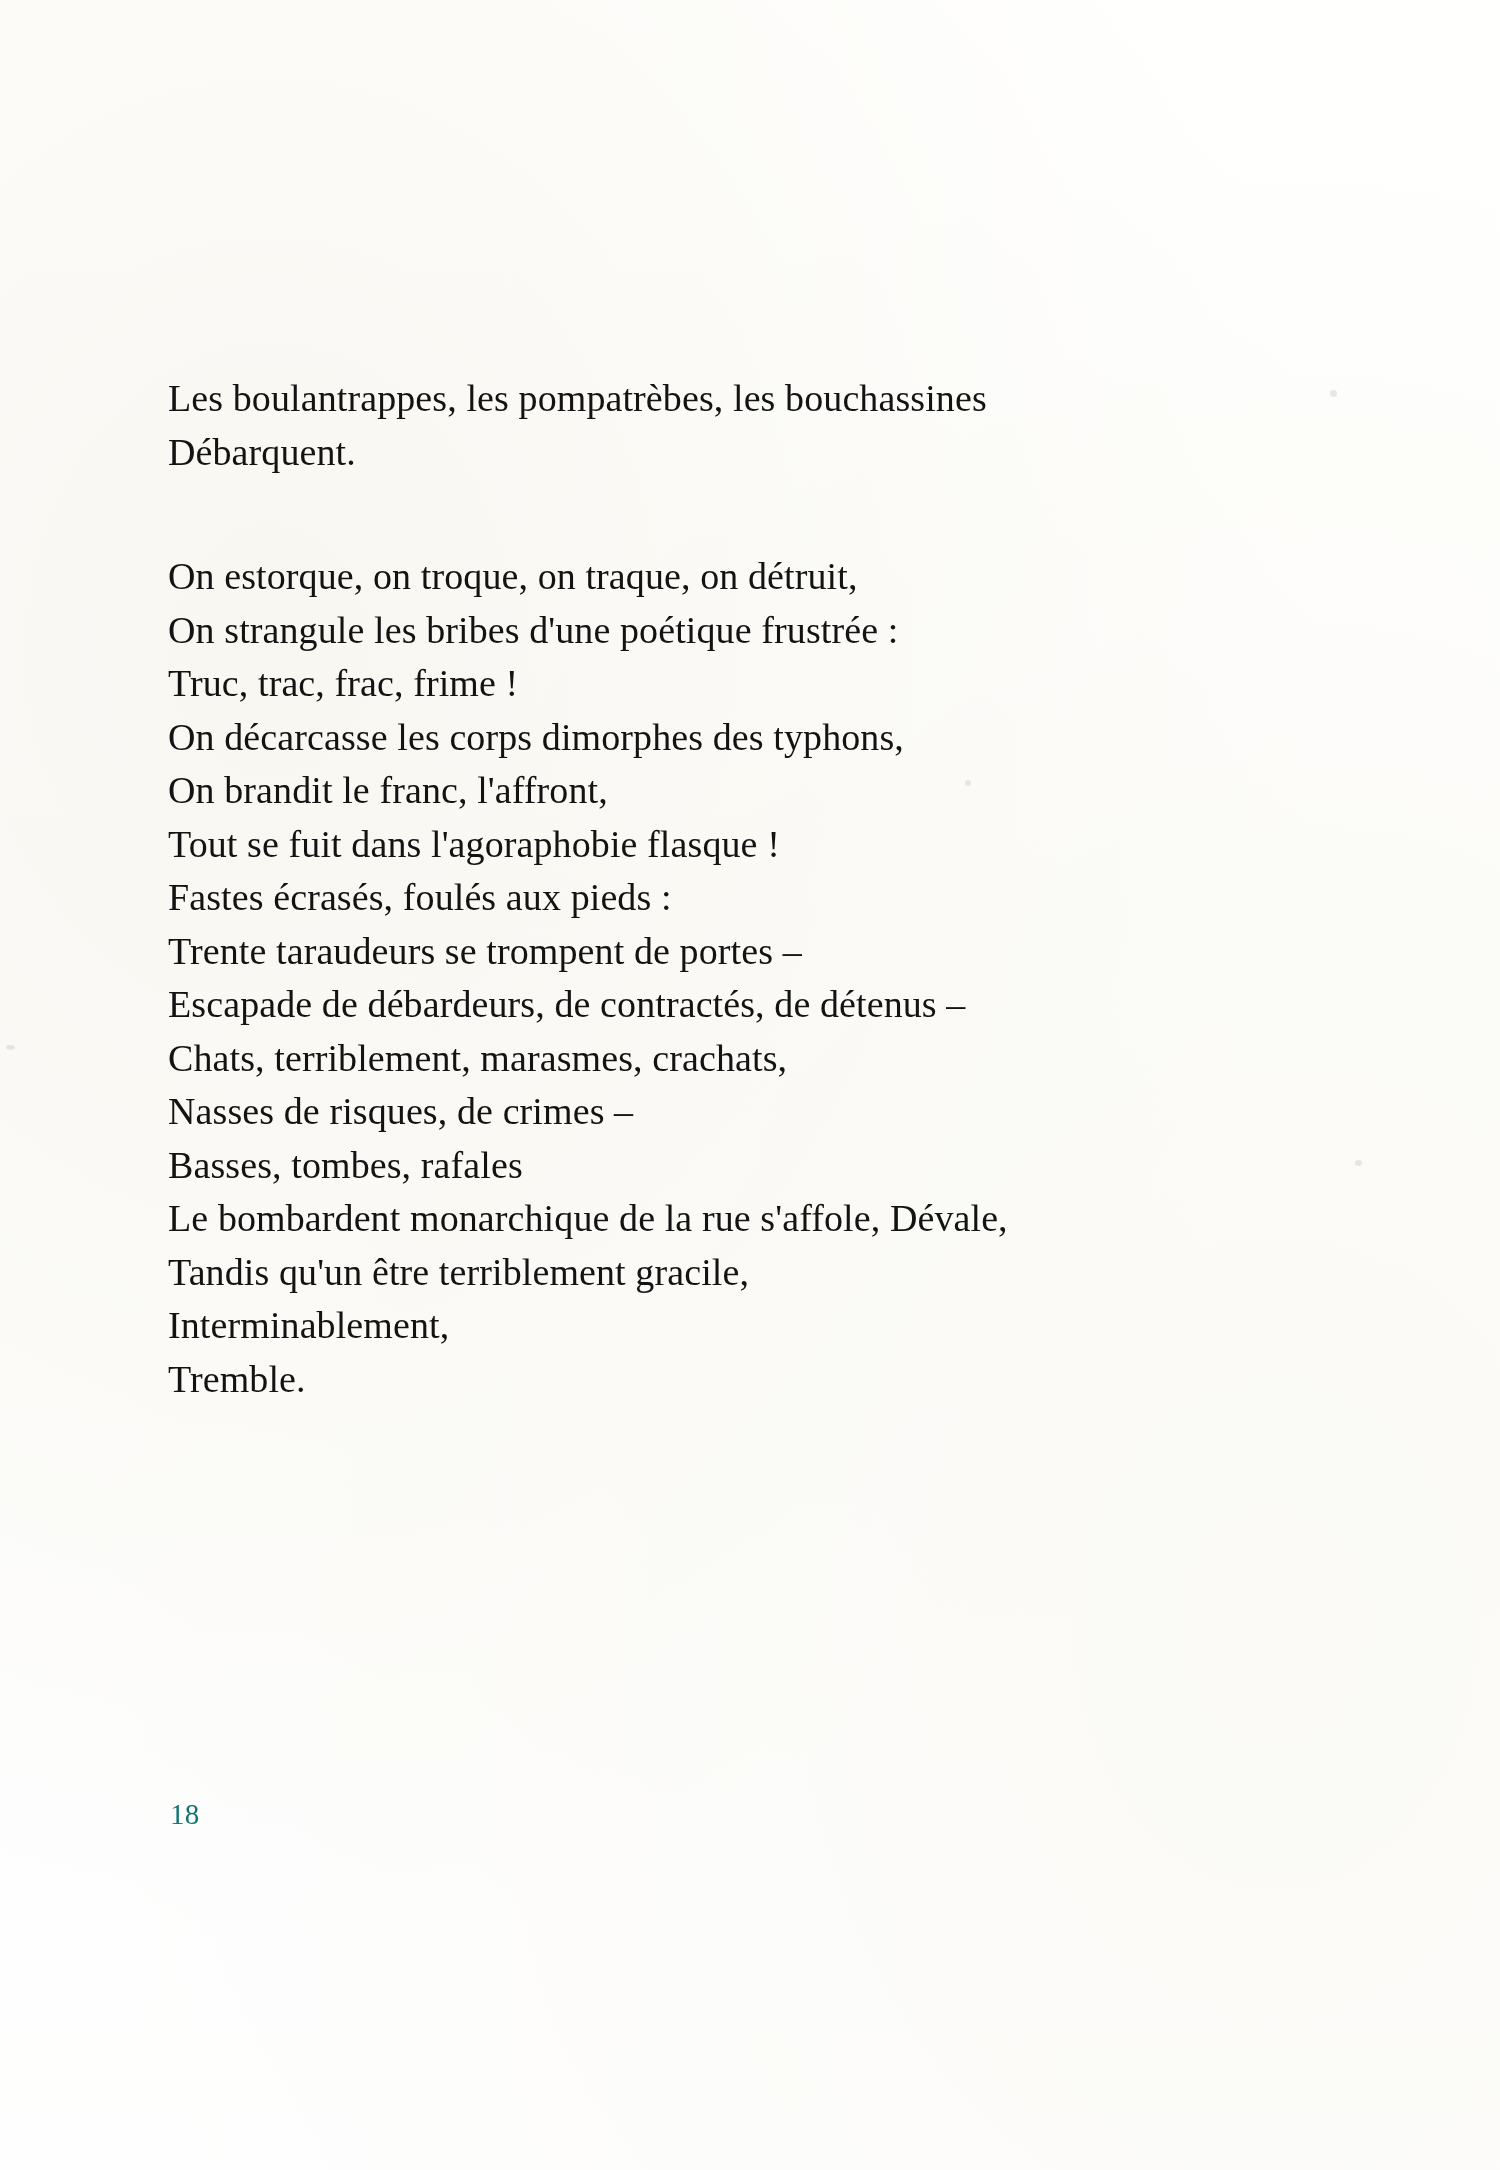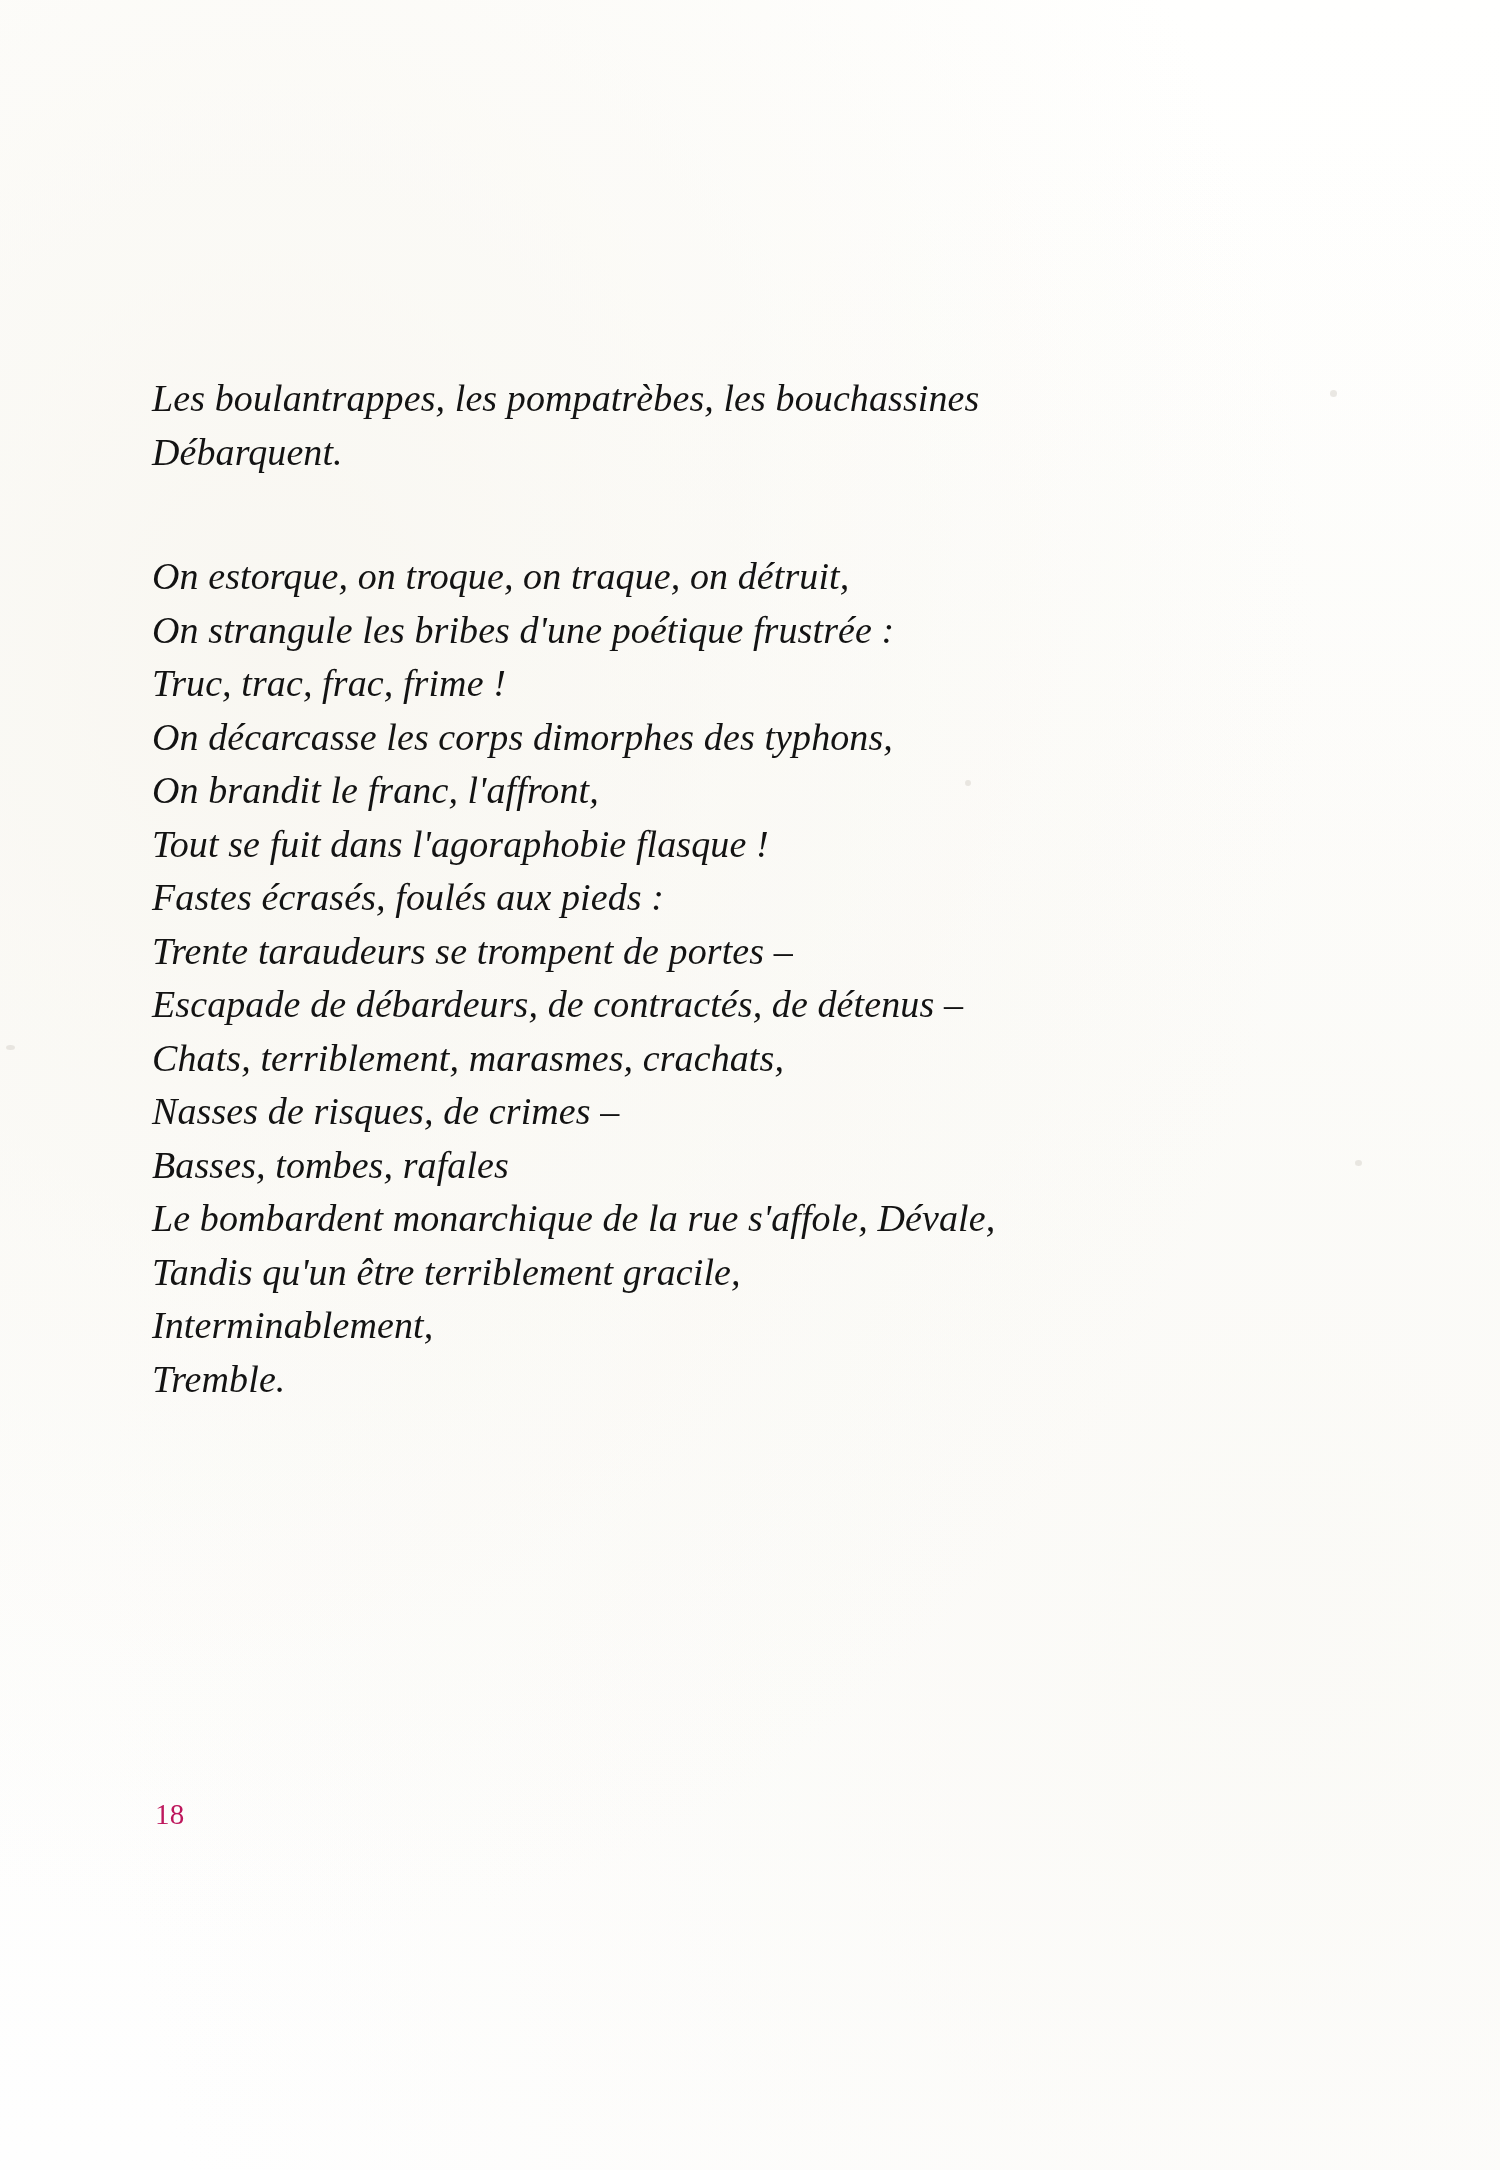--- a/index.html
+++ b/index.html
@@ -29,48 +29,47 @@
     inset: 0;
     background:
       radial-gradient(ellipse at 18% 30%, rgba(248,246,240,0.9) 0%, rgba(255,255,255,0) 60%),
       radial-gradient(ellipse at 85% 75%, rgba(250,249,245,0.85) 0%, rgba(255,255,255,0) 65%),
       linear-gradient(180deg, #fffffe 0%, #fdfdfb 50%, #fefefe 100%);
     pointer-events: none;
   }
 
   .text-block {
     position: absolute;
-    left: 152px;
+    left: 168px;
     top: 372px;
     width: 1180px;
-    font-style: italic;
   }
 
   .stanza {
     margin: 0 0 0 0;
   }
   .stanza + .stanza {
     margin-top: 71px;
   }
 
   .line {
     font-size: 38px;
     line-height: 53.5px;
     letter-spacing: 0.1px;
     white-space: pre;
     color: #131313;
   }
 
   .page-number {
     position: absolute;
-    left: 155px;
+    left: 170px;
     top: 1800px;
     font-size: 29px;
     line-height: 1;
-    color: #be185d;
+    color: #0f766e;
     letter-spacing: 0.3px;
   }
 
   
   .speck {
     position: absolute;
     background: #d9d6ce;
     border-radius: 50%;
     opacity: 0.55;
     pointer-events: none;

